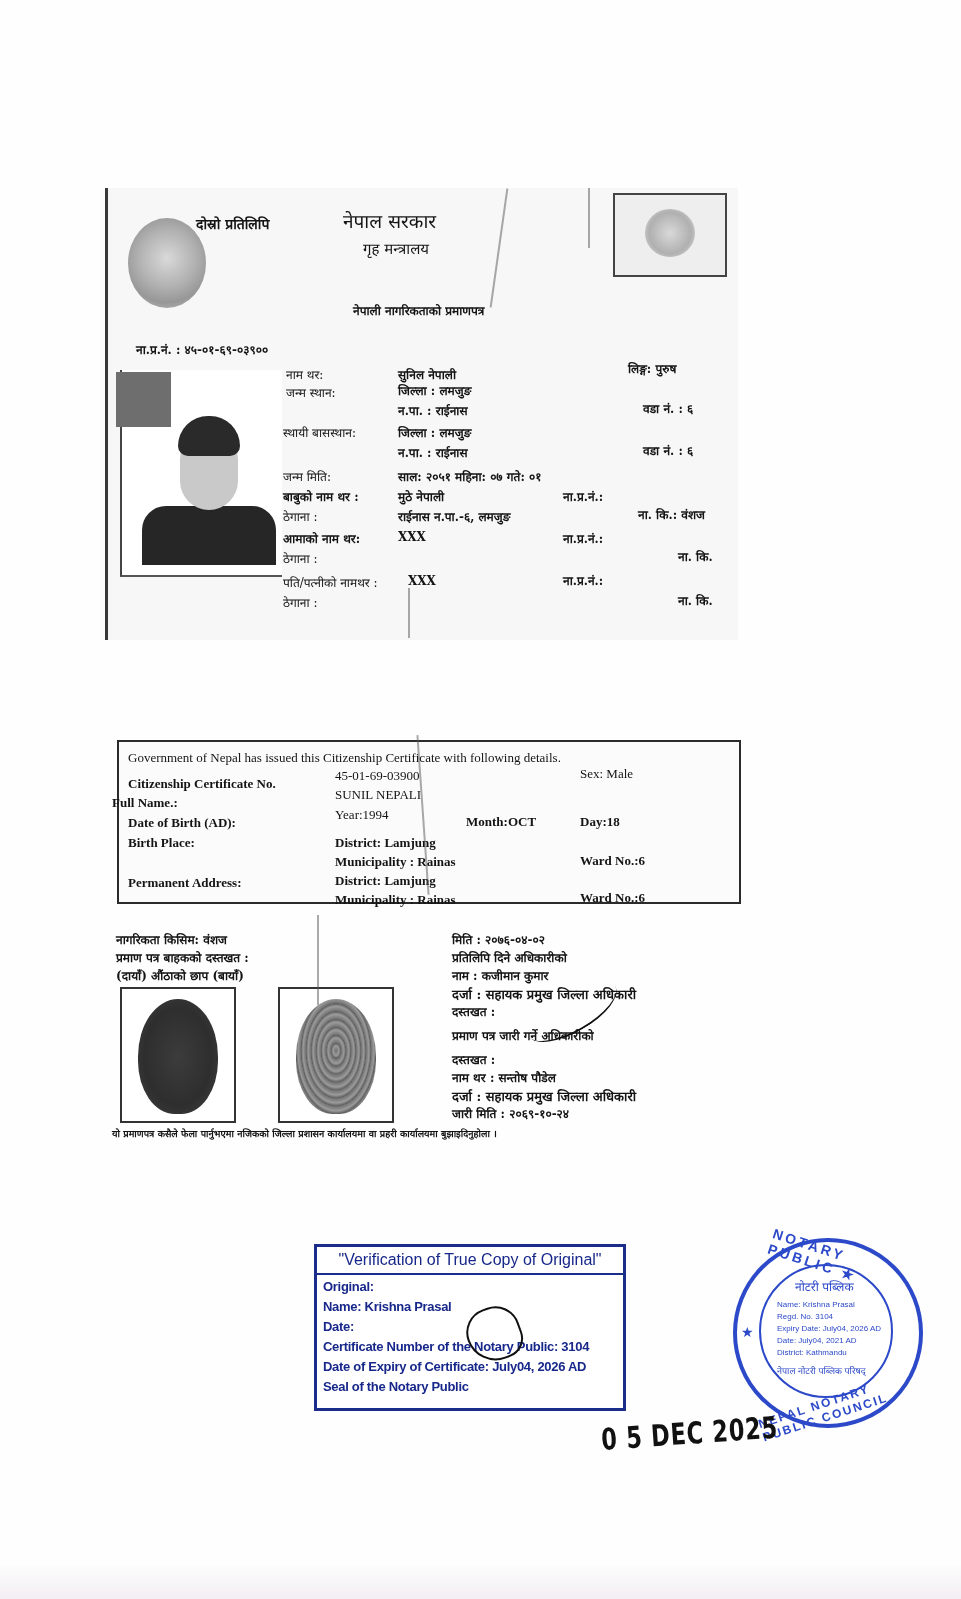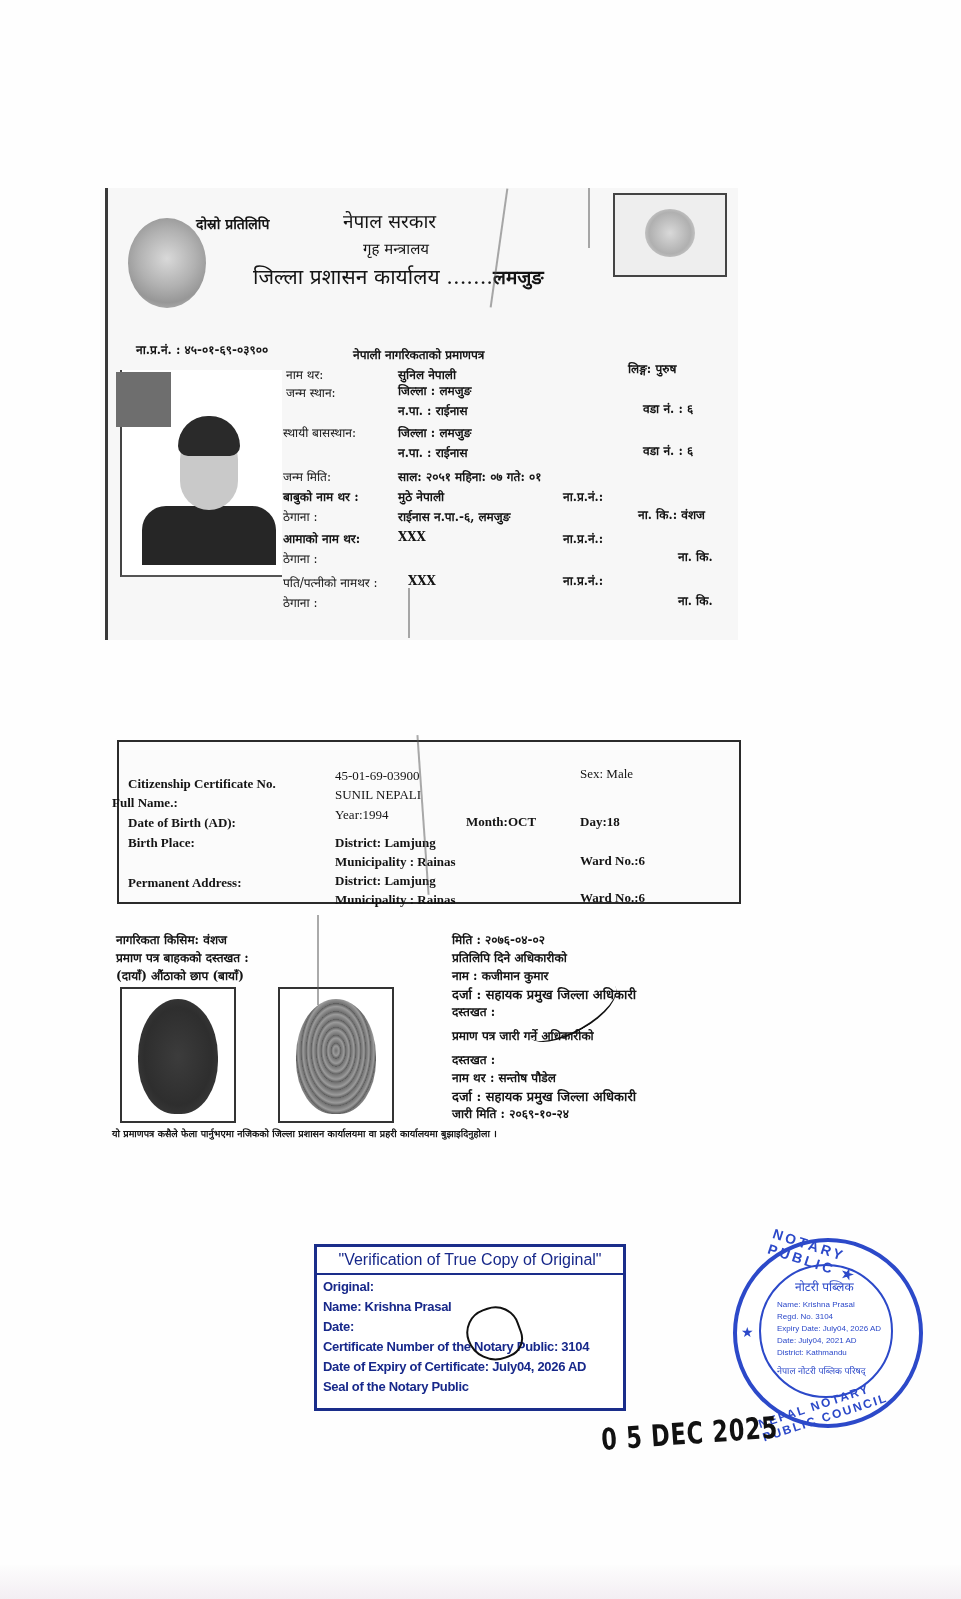--- a/index.html
+++ b/index.html
@@ -20,21 +20,21 @@
       left: 20px; top: 30px; width: 78px; height: 90px;
       border-radius: 50%;
       background: radial-gradient(circle at 50% 45%, #cfcfcf 0%, #9a9a9a 45%, #777 70%, #bdbdbd 100%);
       opacity: .75;
     }
     .front .copy-label { left: 88px; top: 26px; font-size: 14px; font-weight: bold; }
     .front .gov-title { left: 235px; top: 20px; font-size: 19px; }
     .front .ministry { left: 255px; top: 50px; font-size: 15px; }
     .front .office { left: 145px; top: 74px; font-size: 21px; }
     .front .office-dist { font-weight: bold; font-size: 19px; }
-    .front .cert-title { left: 245px; top: 114px; font-size: 12px; font-weight: bold; margin-top: 44px; }
+    .front .cert-title { left: 245px; top: 114px; font-size: 12px; font-weight: bold; }
     .front .stamp-box {
       left: 505px; top: 5px; width: 110px; height: 80px;
       border: 2px solid #444; background: #eee;
     }
     .front .stamp-box .inner {
       position: absolute; left: 30px; top: 14px; width: 50px; height: 48px; border-radius: 50%;
       background: radial-gradient(circle, #d9d9d9 0%, #b0b0b0 60%, #e6e6e6 100%);
     }
     .front .cert-no { left: 28px; top: 153px; font-size: 12px; font-weight: bold; }
     .front .photo-box {
@@ -100,23 +100,20 @@
     .bottom-band { left: 0; top: 1565px; width: 961px; height: 34px; background: linear-gradient(#fdfdfd, #f3eef3); }
   </style>
 </head>
 <body>
 
 <div class="abs front">
   <div class="abs emblem"></div>
   <div class="abs copy-label">दोस्रो प्रतिलिपि</div>
   <div class="abs gov-title">नेपाल सरकार</div>
   <div class="abs ministry">गृह मन्त्रालय</div>
-  <div class="abs office">
-    <span>जिल्ला प्रशासन कार्यालय .......</span><span class="office-dist">लमजुङ</span>
-  </div>
   <div class="abs cert-title">नेपाली नागरिकताको प्रमाणपत्र</div>
   <div class="abs stamp-box">
       <div class="inner"></div>
     </div>
   <div class="abs cert-no">ना.प्र.नं. : ४५-०१-६९-०३९००</div>
 
   <div class="abs photo-box">
     <div class="photo">
       <div class="shirt"></div>
         <div class="face"></div>
@@ -161,20 +158,21 @@
   <div class="row-txt lbl" style="left:175px;top:406px">ठेगाना :</div>
   <div class="row-txt" style="left:570px;top:404px">ना. कि.</div>
 
   <div class="crease" style="left:390px;top:0;height:120px;transform:rotate(8deg)"></div>
   <div class="crease" style="left:480px;top:0;height:60px"></div>
   <div class="crease" style="left:300px;top:400px;height:50px"></div>
 </div>
 
 <div class="abs back">
   <div class="frame"></div>
+  <div class="etxt" style="left:16px;top:15px">Government of Nepal has issued this Citizenship Certificate with following details.</div>
 
   <div class="etxt b" style="left:16px;top:33px">Citizenship Certificate No.</div>
   <div class="etxt" style="left:223px;top:33px">45-01-69-03900</div>
   <div class="etxt" style="left:468px;top:31px">Sex: Male</div>
 
   <div class="etxt b" style="left:0;top:52px">Full Name.:</div>
   <div class="etxt" style="left:223px;top:52px">SUNIL NEPALI</div>
 
   <div class="etxt b" style="left:16px;top:72px">Date of Birth (AD):</div>
   <div class="etxt" style="left:223px;top:72px">Year:1994</div>

